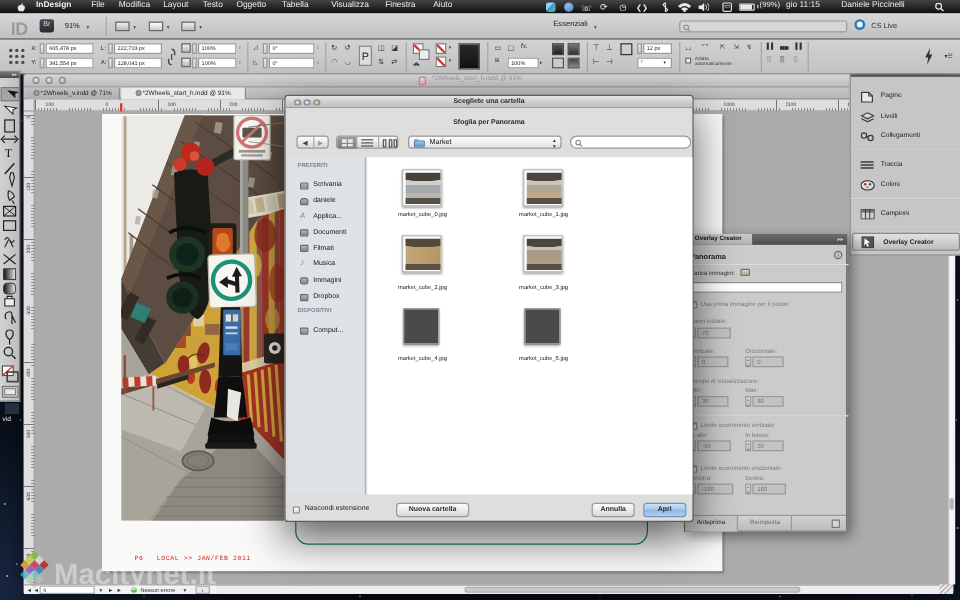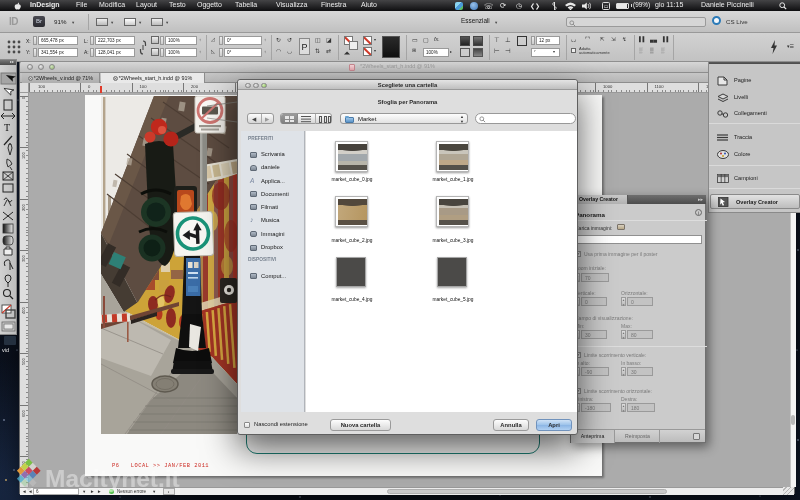--- a/index.html
+++ b/index.html
@@ -512,21 +512,21 @@
   <span class="mi" style="left:633px; font-size:6.4px;">(99%)</span>
   <span class="mi" style="left:655px;">gio 11:15</span>
   <span class="mi" style="left:701px;">Daniele Piccinelli</span>
   <svg class="mi" style="left:779px; top:1.5px;" width="8" height="8" viewBox="0 0 8 8">
     <circle cx="3.2" cy="3.2" r="2.4" stroke="#e8e8e8" stroke-width="1" fill="none"></circle>
     <line x1="5" y1="5" x2="7.2" y2="7.2" stroke="#e8e8e8" stroke-width="1.2"></line>
   </svg>
 </div>
 
 <div id="appbar" class="abs">
-  <div class="abs" style="left:9px; top:5px; font-size:10px; font-weight:bold; color:#9a9a9a; letter-spacing:-.5px;">ID</div>
+  <div class="abs" style="left:9px; top:5px; font-size:15px; font-weight:bold; color:#9a9a9a; letter-spacing:-.5px;">ID</div>
   <div class="abs" style="left:33px; top:5px; width:12px; height:11px; background:linear-gradient(#4a4a52,#2a2a30); border-radius:2px; color:#cdd4e0; font-size:6px; text-align:center; line-height:11px;">Br</div>
   <div class="abs" style="left:54px; top:6.5px; font-size:6.2px; color:#222;">91%</div>
   <div class="abs" style="left:72px; top:8.5px; font-size:4.5px; color:#444;">▾</div>
   <div class="sep" style="left:88px; top:3px; height:16px;"></div>
   <div class="icobox" style="left:96px; top:7px; width:12px;"></div>
   <div class="abs" style="left:111px; top:8.5px; font-size:4.5px; color:#444;">▾</div>
   <div class="icobox" style="left:124px; top:7px; width:12px; background:linear-gradient(#fff,#ccc);"></div>
   <div class="abs" style="left:139px; top:8.5px; font-size:4.5px; color:#444;">▾</div>
   <div class="icobox" style="left:151px; top:7px; width:12px;"></div>
   <div class="abs" style="left:166px; top:8.5px; font-size:4.5px; color:#444;">▾</div>

